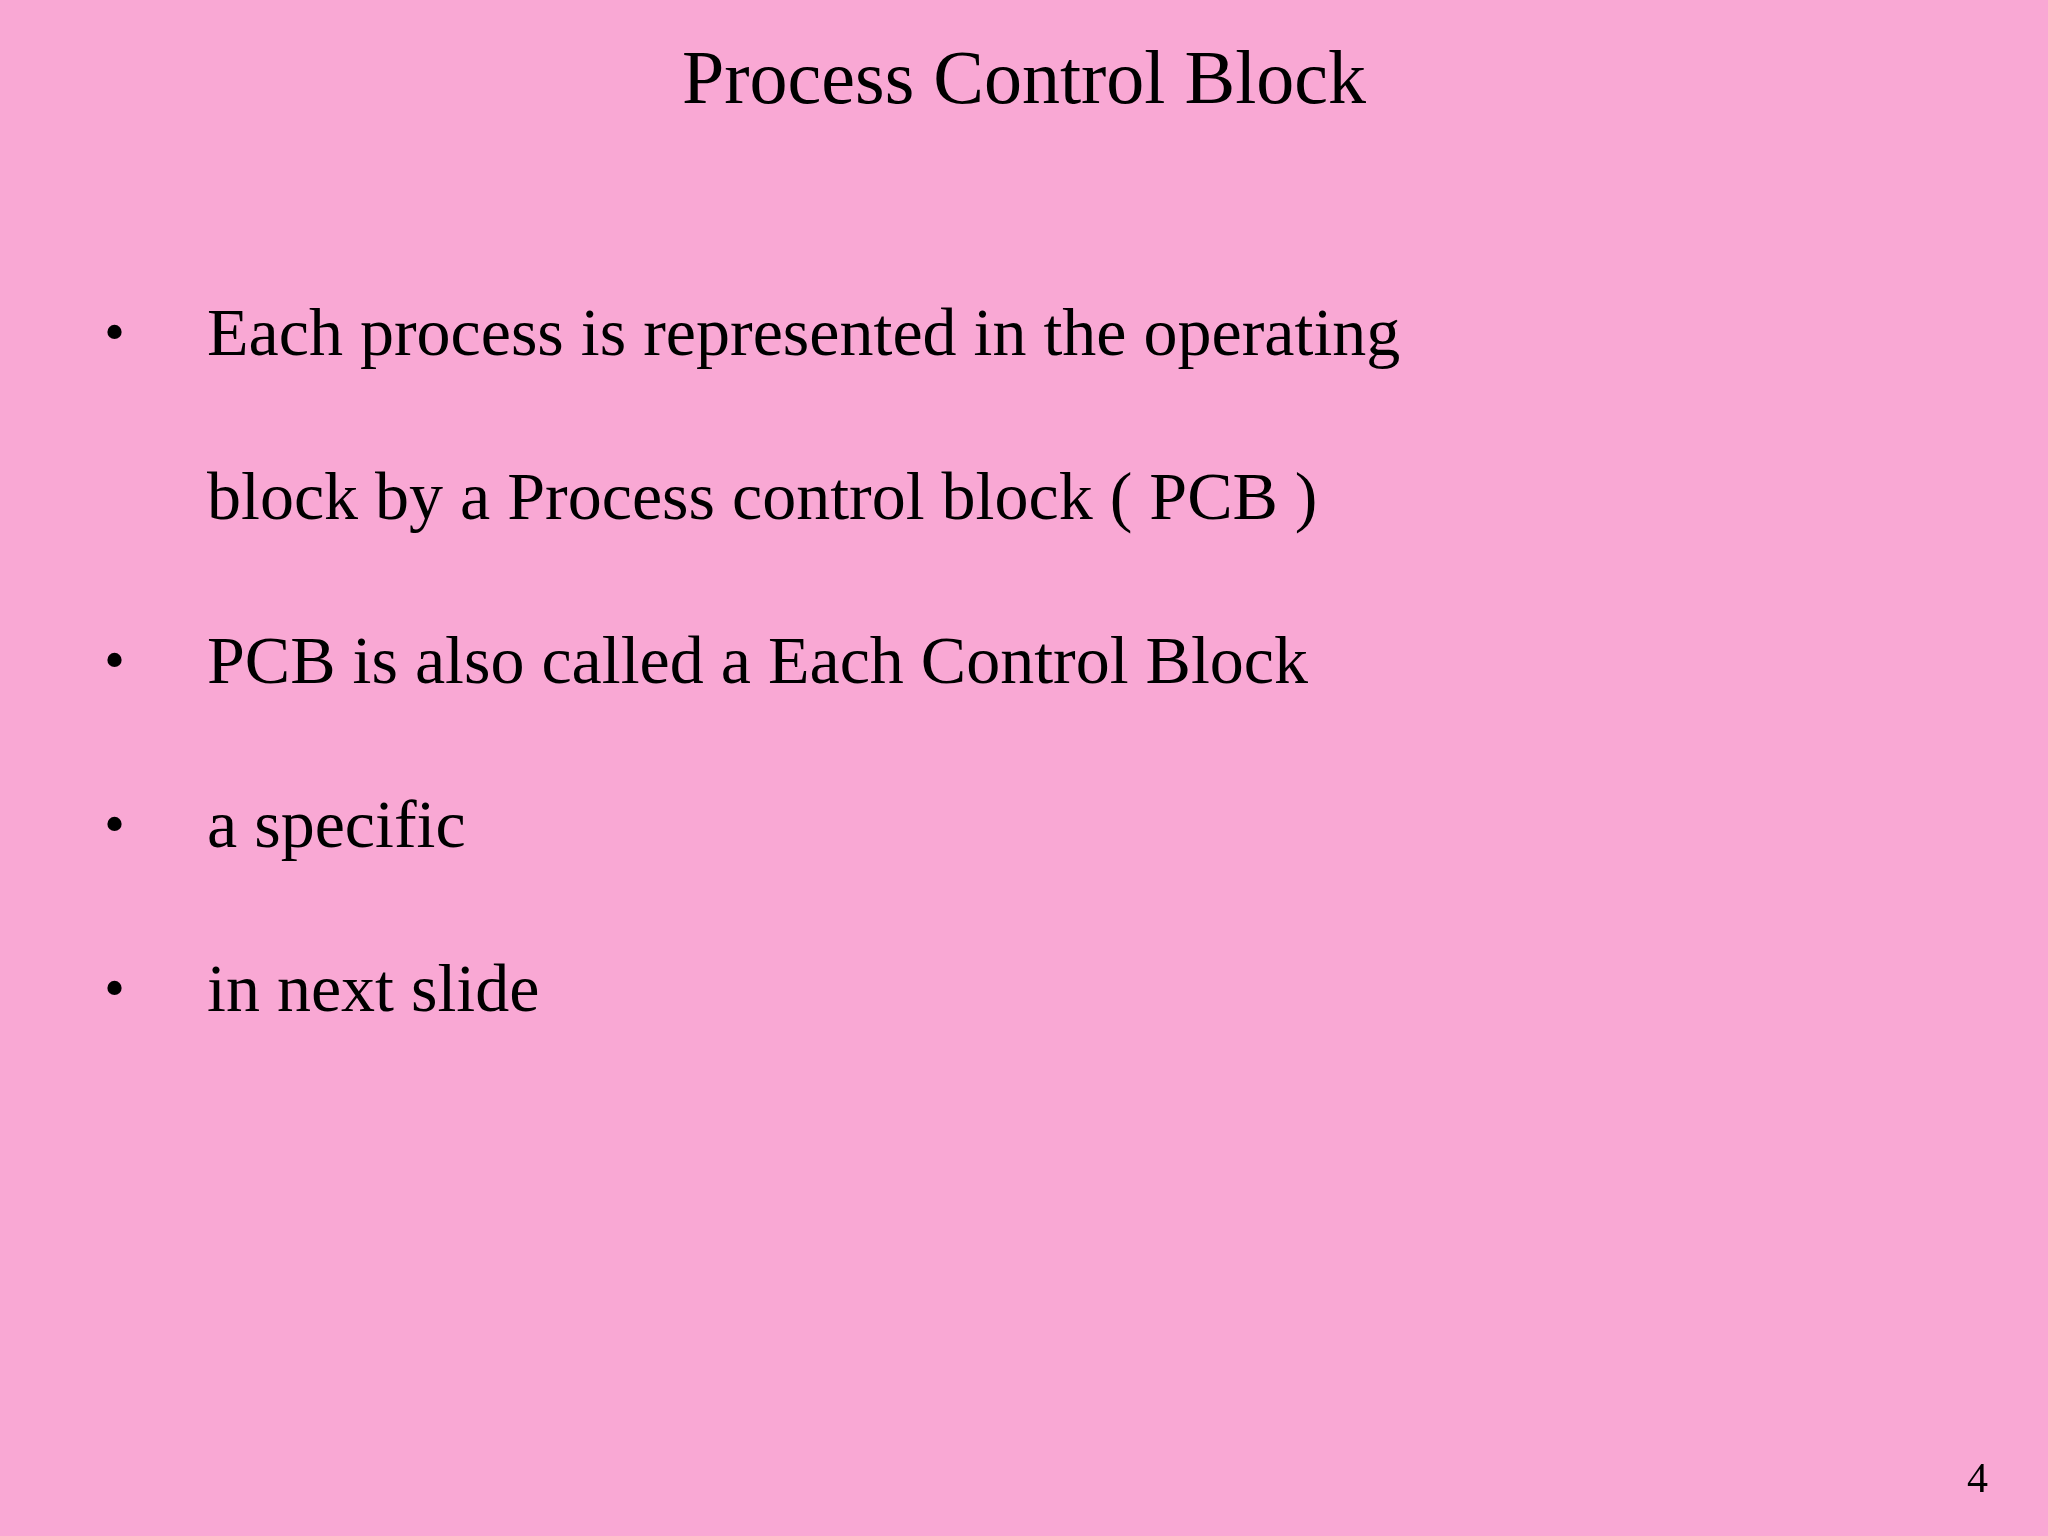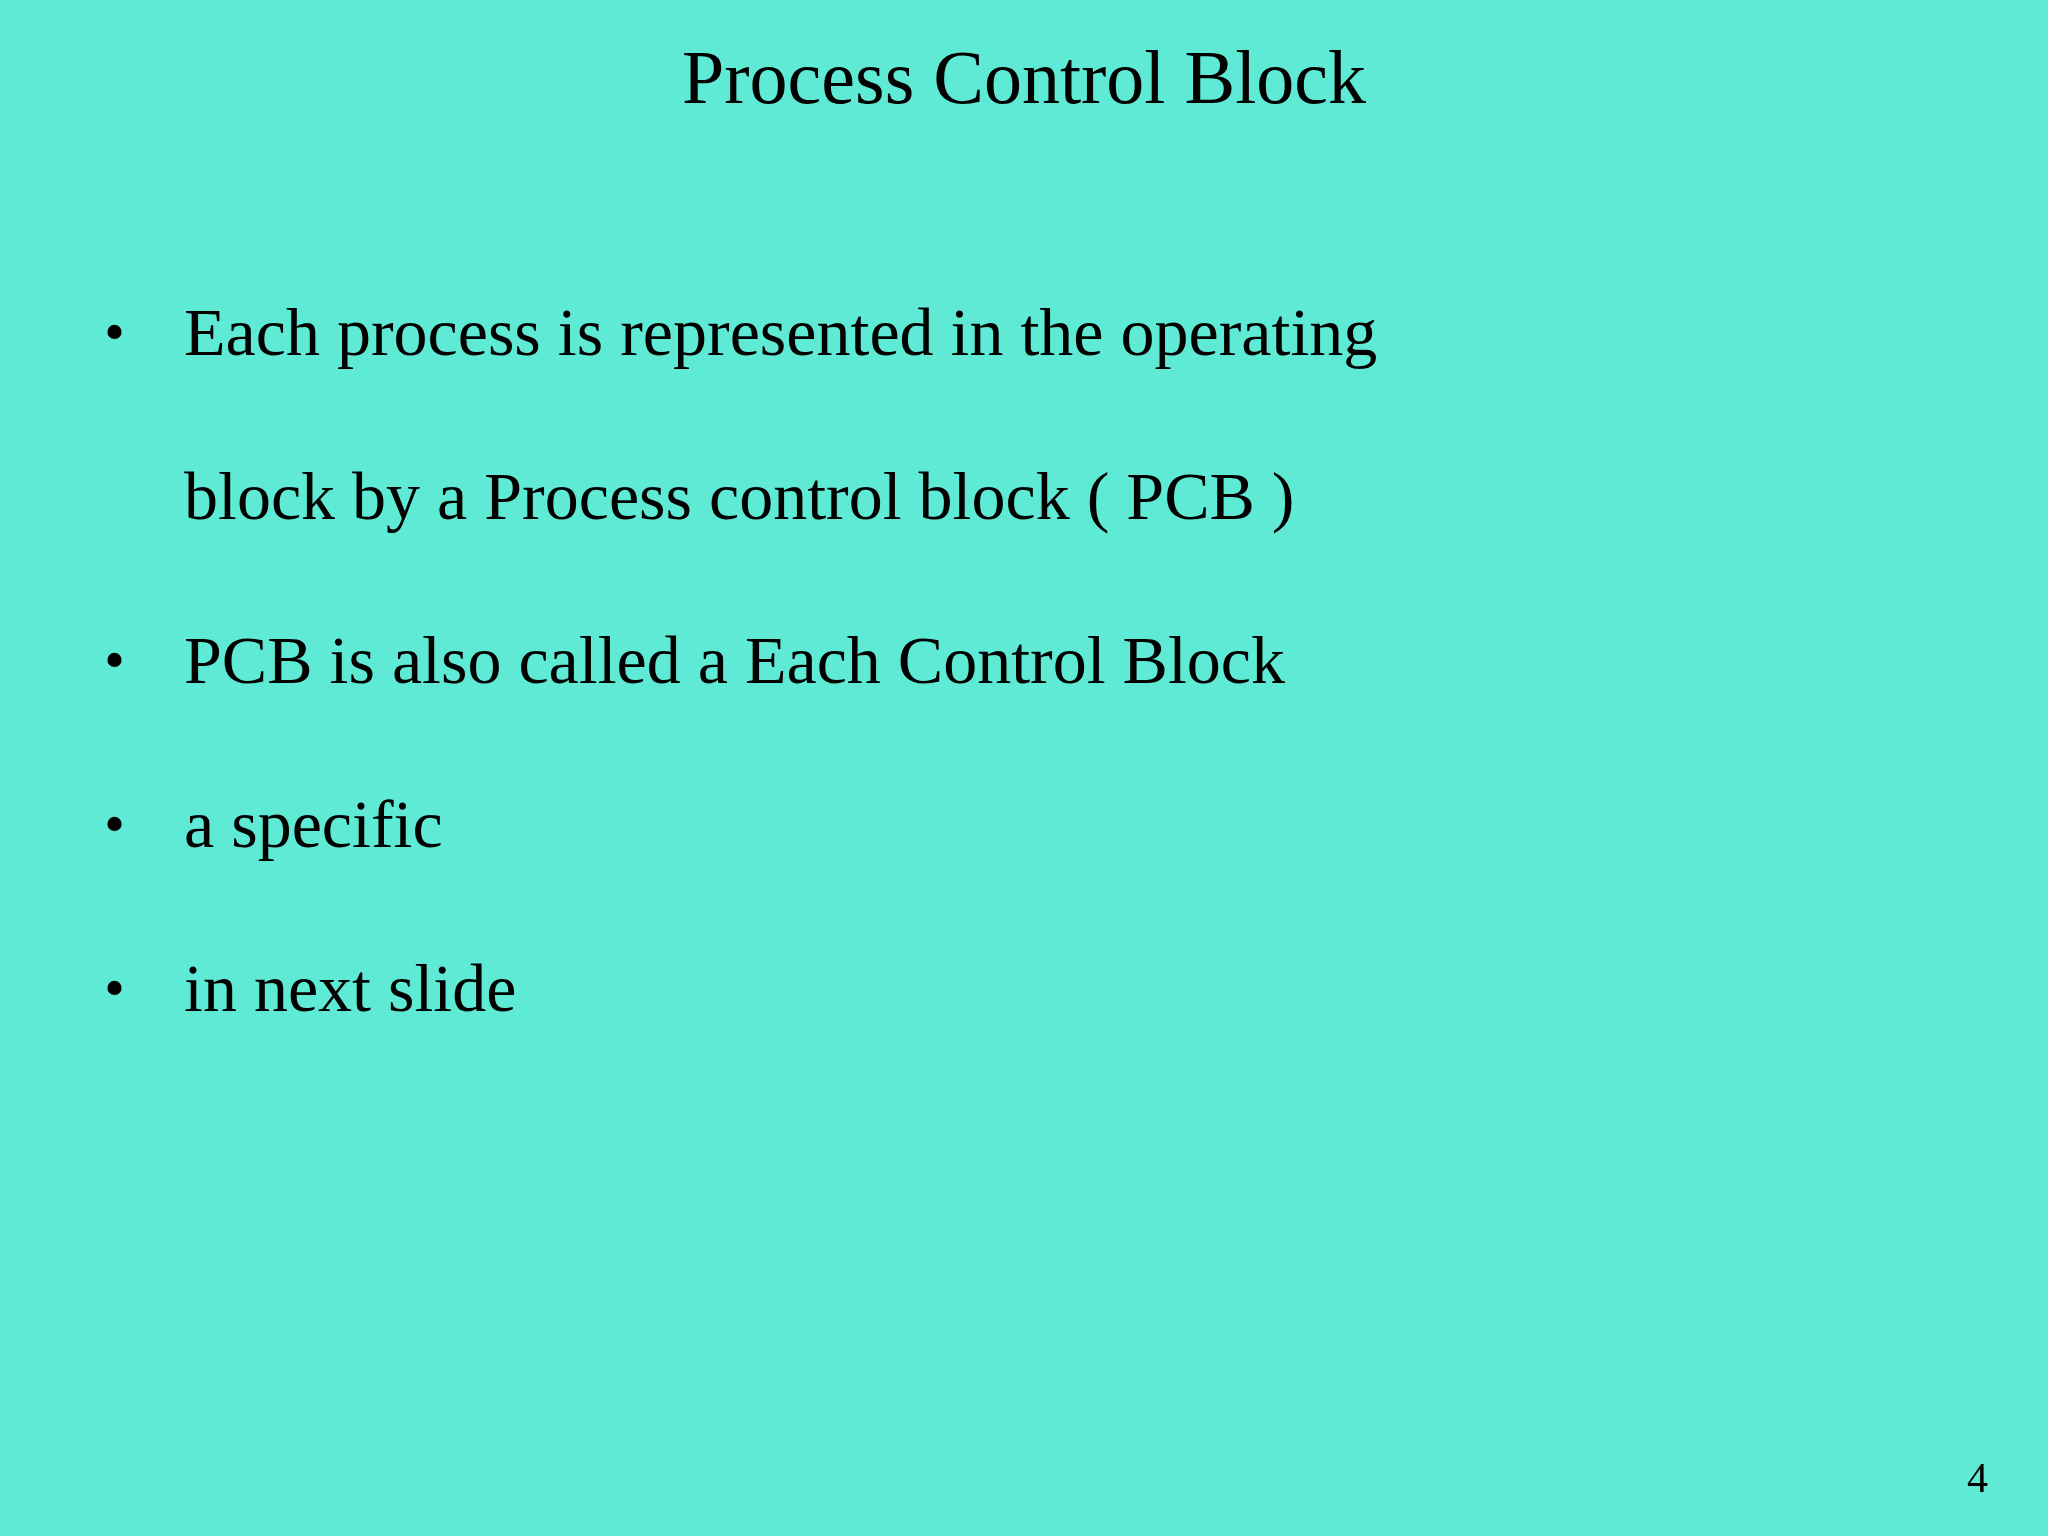--- a/index.html
+++ b/index.html
@@ -13,21 +13,21 @@
     font-family: "Liberation Serif", "DejaVu Serif", serif;
     color: #000000;
     overflow: hidden;
     position: relative;
   }
 
   .slide {
     position: relative;
     width: 2048px;
     height: 1536px;
-    background: #5eead4;
+    background: #f9a8d4;
     box-sizing: border-box;
   }
 
   
   .slide-title {
     position: absolute;
     top: 34px;
     left: 0;
     width: 2048px;
     text-align: center;
@@ -69,20 +69,21 @@
     top: 0;
     width: 60px;
     font-size: 60px;
     line-height: 164px;
     text-align: left;
     color: #000000;
   }
 
   .bullet-text {
     display: block;
+    margin-left: 23px;
   }
 
   .bullet-text .line {
     display: block;
     white-space: nowrap;
   }
 
   
   .page-number {
     position: absolute;

